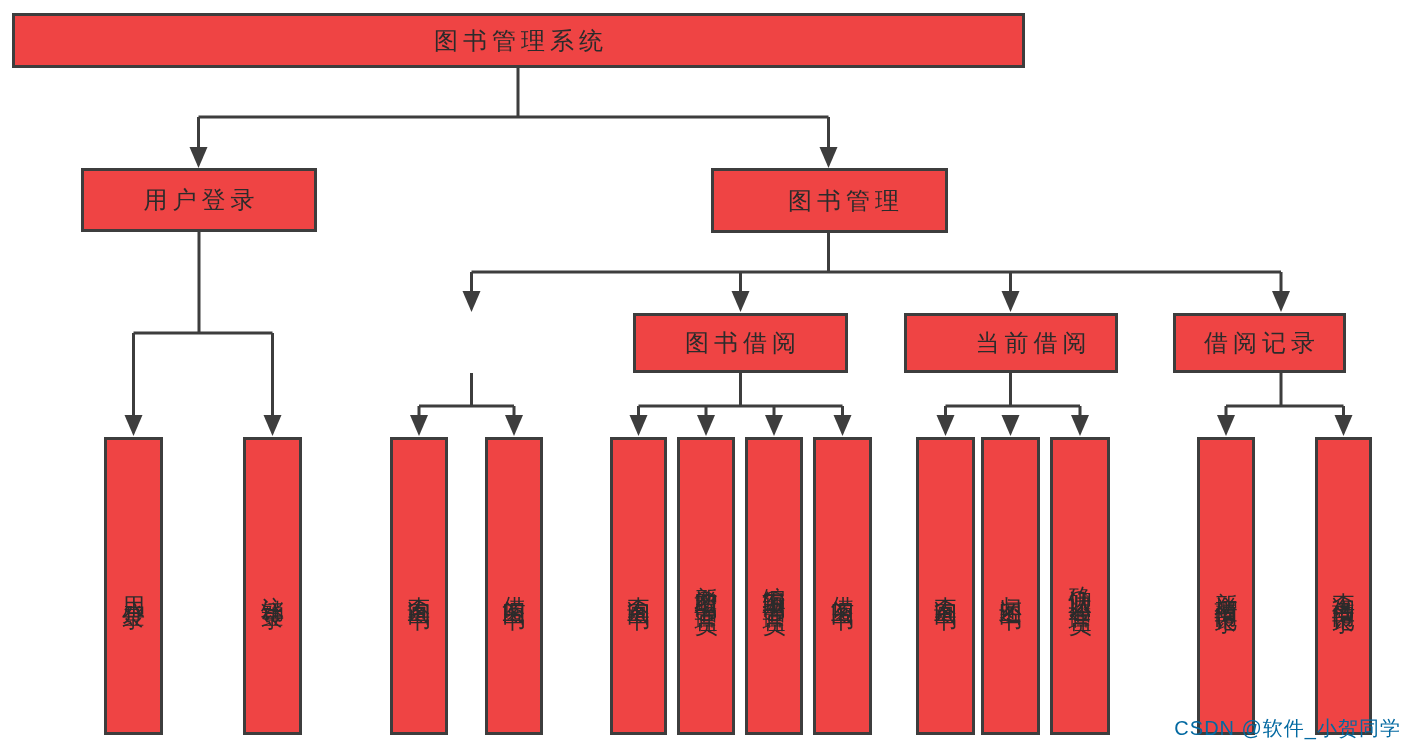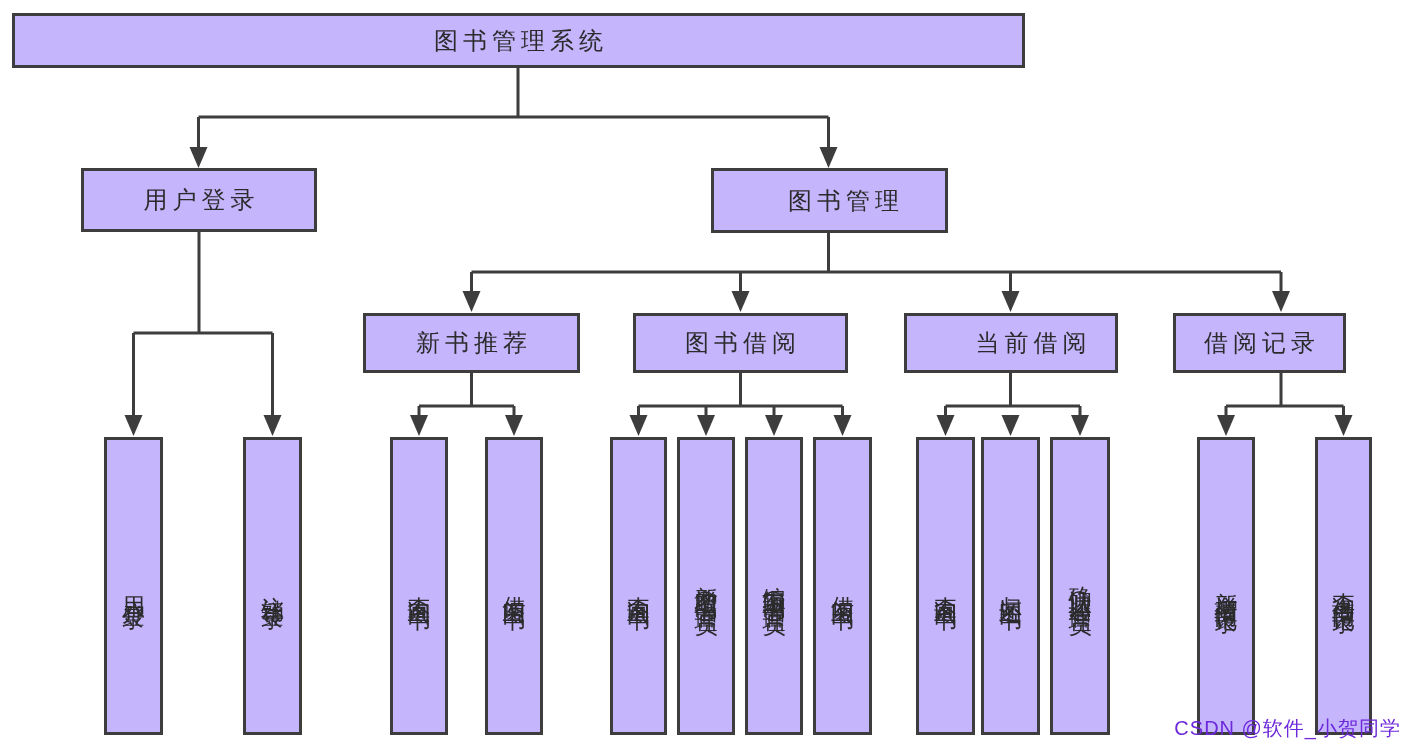--- a/index.html
+++ b/index.html
@@ -18,21 +18,21 @@
   #edges {
     position: absolute;
     left: 0; top: 0;
     width: 1405px;
     height: 747px;
   }
   .node {
     position: absolute;
     box-sizing: border-box;
     border: 3px solid #3d3d3d;
-    background: #c4b5fd;
+    background: #ef4444;
     display: flex;
     align-items: center;
     justify-content: center;
     color: #2b2b2b;
   }
   .hnode span {
     font-size: 24px;
     letter-spacing: 5px;
     text-indent: 5px;
     white-space: nowrap;
@@ -67,21 +67,21 @@
   .n-d1 { left: 916px;  width: 59px; }
   .n-d2 { left: 981px;  width: 59px; }
   .n-d3 { left: 1050px; width: 60px; }
   .n-e1 { left: 1197px; width: 58px; }
   .n-e2 { left: 1315px; width: 57px; }
   #watermark {
     position: absolute;
     right: 4px;
     bottom: 5px;
     font-size: 20px;
-    color: #6d28d9;
+    color: #0369a1;
     letter-spacing: 1px;
     white-space: nowrap;
   }
 </style>
 </head>
 <body>
 
 <div id="canvas">
 
   <svg id="edges" viewBox="0 0 1405 747" xmlns="http://www.w3.org/2000/svg" fill="none" stroke="#3d3d3d" stroke-width="3">
@@ -124,23 +124,20 @@
     <span>图书管理系统</span>
   </div>
 
   <div class="node hnode n-l2a">
     <span>用户登录</span>
   </div>
   <div class="node hnode n-l2b">
     <span>图书管理</span>
   </div>
 
-  <div class="node hnode n-l3a">
-    <span>新书推荐</span>
-  </div>
   <div class="node hnode n-l3b">
     <span>图书借阅</span>
   </div>
   <div class="node hnode n-l3c">
     <span>当前借阅</span>
   </div>
   <div class="node hnode n-l3d">
     <span>借阅记录</span>
   </div>
 

